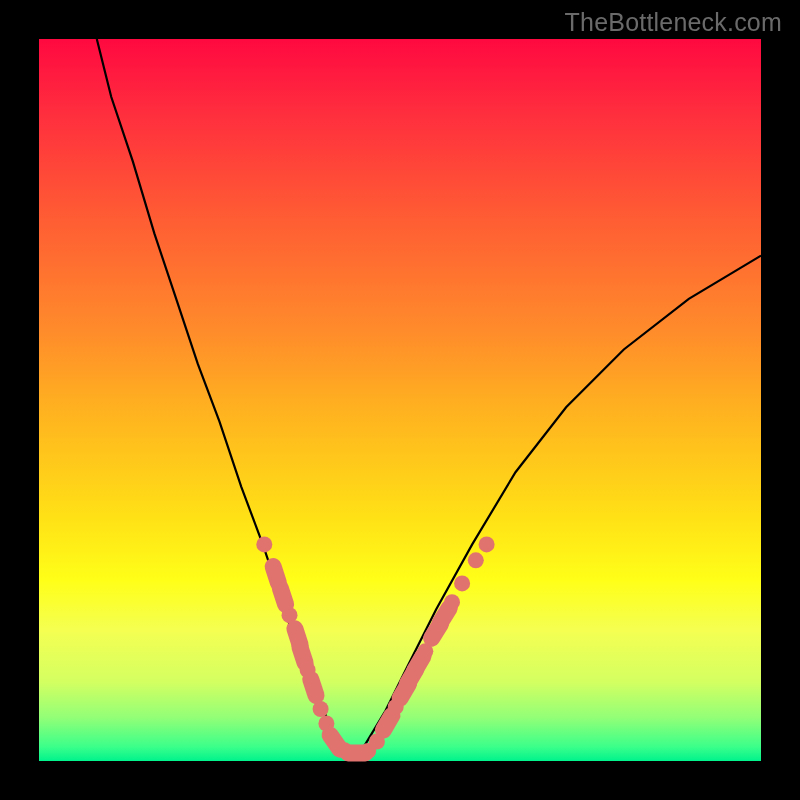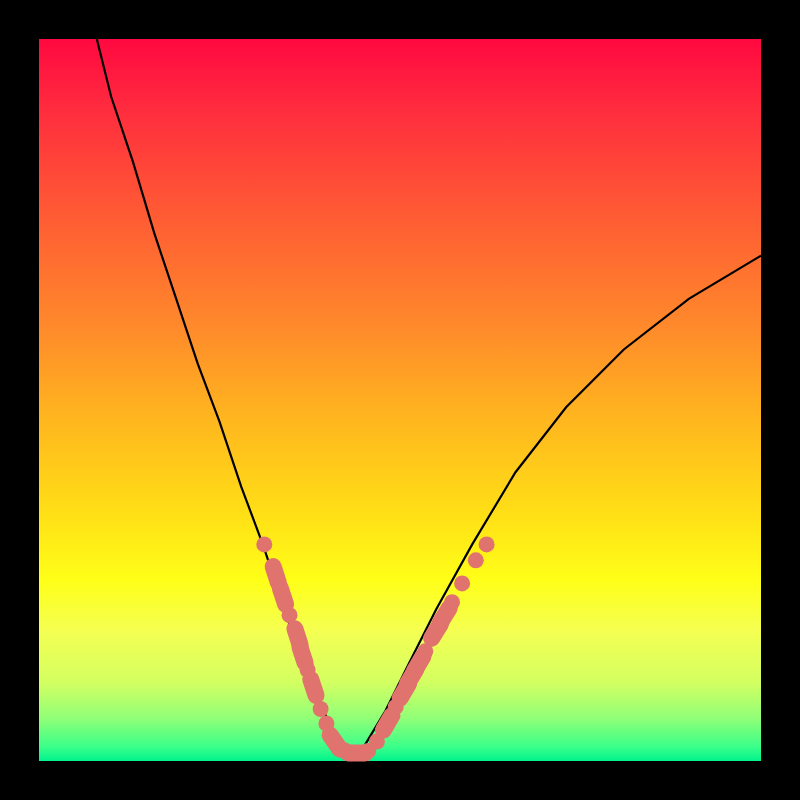--- a/index.html
+++ b/index.html
@@ -66,20 +66,21 @@
     fill: #e1736f;
   }
   .pill {
     fill: #e1736f;
   }
 </style>
 </head>
 <body>
 
 <div class="frame">
+  <div class="watermark">TheBottleneck.com</div>
 
   <div class="plot-area">
 
     <svg class="curves" viewBox="0 0 722 722">
 
       <path id="main-curve" class="curve-path" d="M57.8 0.0 L72.2 57.8 L93.9 122.7 L115.5 194.9 L137.2 259.9 L158.8 324.9 L180.5 382.7 L202.2 447.6 L223.8 505.4 L238.3 548.7 L252.7 592.0 L267.1 628.1 L281.6 664.2 L292.4 689.5 L303.2 707.6 L314.1 714.8 L324.9 707.6 L346.6 671.5 L368.2 628.1 L397.1 570.4 L433.2 505.4 L476.5 433.2 L527.1 368.2 L584.8 310.5 L649.8 259.9 L722.0 216.6"></path>
 
       <g id="markers">
           <circle class="dot" cx="225.3" cy="505.4" r="8"></circle>
           <rect class="pill" x="219.8" y="527.2" width="34" height="17" rx="8.5" ry="8.5" transform="rotate(72 236.8 535.7)"></rect>

